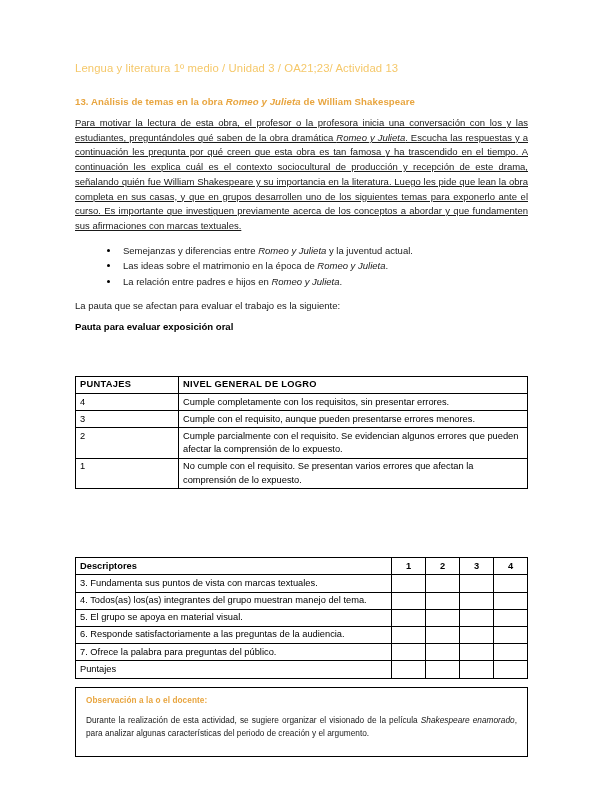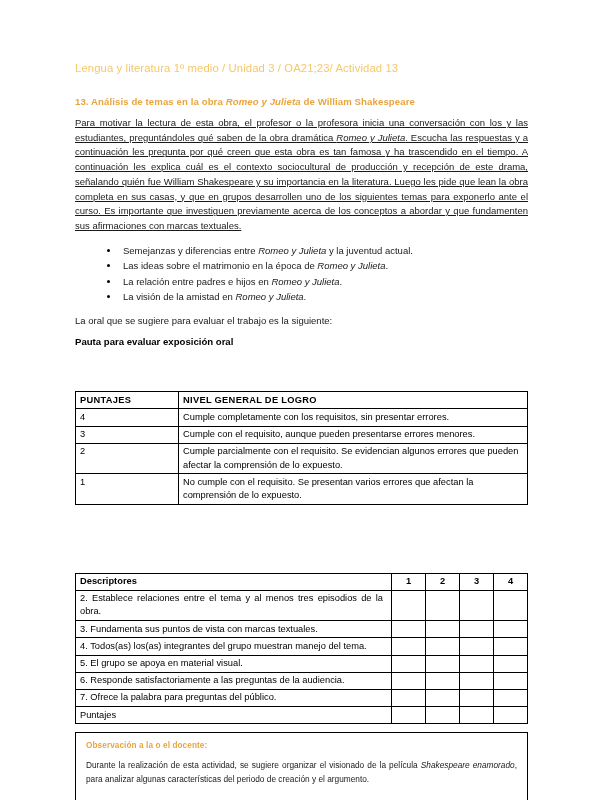--- a/index.html
+++ b/index.html
@@ -155,24 +155,23 @@
   <div class="doc-header">Lengua y literatura 1º medio / Unidad 3 / OA21;23/ Actividad 13</div>
 
   <h1 class="activity-title"><span>13. Análisis de temas en la obra </span><span class="it">Romeo y Julieta</span><span> de William Shakespeare</span></h1>
 
   <p class="intro"><span>Para motivar la lectura de esta obra, el profesor o la profesora inicia una conversación con los y las estudiantes, preguntándoles qué saben de la obra dramática </span><span class="it">Romeo y Julieta</span><span>. Escucha las respuestas y a continuación les pregunta por qué creen que esta obra es tan famosa y ha trascendido en el tiempo. A continuación les explica cuál es el contexto sociocultural de producción y recepción de este drama, señalando quién fue William Shakespeare y su importancia en la literatura. Luego les pide que lean la obra completa en sus casas, y que en grupos desarrollen uno de los siguientes temas para exponerlo ante el curso. Es importante que investiguen previamente acerca de los conceptos a abordar y que fundamenten sus afirmaciones con marcas textuales.</span></p>
 
   <ul class="topics">
     <li><span>Semejanzas y diferencias entre </span><span class="it">Romeo y Julieta</span><span> y la juventud actual.</span></li>
     <li><span>Las ideas sobre el matrimonio en la época de </span><span class="it">Romeo y Julieta</span><span>.</span></li>
     <li><span>La relación entre padres e hijos en </span><span class="it">Romeo y Julieta</span><span>.</span></li>
-    <li><span>La visión de la amistad en </span><span class="it">Romeo y Julieta</span><span>.</span></li>
   </ul>
 
-  <p class="lead">La oral que se sugiere para evaluar el trabajo es la siguiente:</p>
+  <p class="lead">La pauta que se afectan para evaluar el trabajo es la siguiente:</p>
 
   <div class="table-caption">Pauta para evaluar exposición oral</div>
 
   <table class="rubric">
     <colgroup>
         <col class="col-score">
         <col>
       </colgroup>
     <thead>
       <tr>
@@ -214,27 +213,20 @@
       <tr>
         <th class="desc-head">Descriptores</th>
         <th class="num-col">1</th>
         <th class="num-col">2</th>
         <th class="num-col">3</th>
         <th class="num-col">4</th>
       </tr>
     </thead>
     <tbody>
       <tr>
-        <td class="desc-cell">2. Establece relaciones entre el tema y al menos tres episodios de la obra.</td>
-        <td class="num-cell"></td>
-        <td class="num-cell"></td>
-        <td class="num-cell"></td>
-        <td class="num-cell"></td>
-      </tr>
-      <tr>
         <td class="desc-cell">3. Fundamenta sus puntos de vista con marcas textuales.</td>
         <td class="num-cell"></td>
         <td class="num-cell"></td>
         <td class="num-cell"></td>
         <td class="num-cell"></td>
       </tr>
       <tr>
         <td class="desc-cell">4. Todos(as) los(as) integrantes del grupo muestran manejo del tema.</td>
         <td class="num-cell"></td>
         <td class="num-cell"></td>

